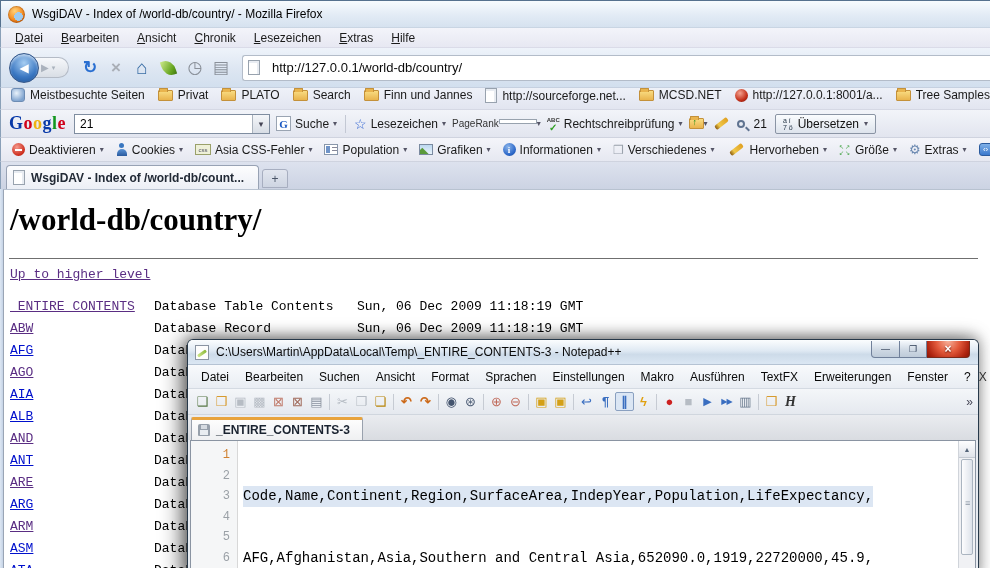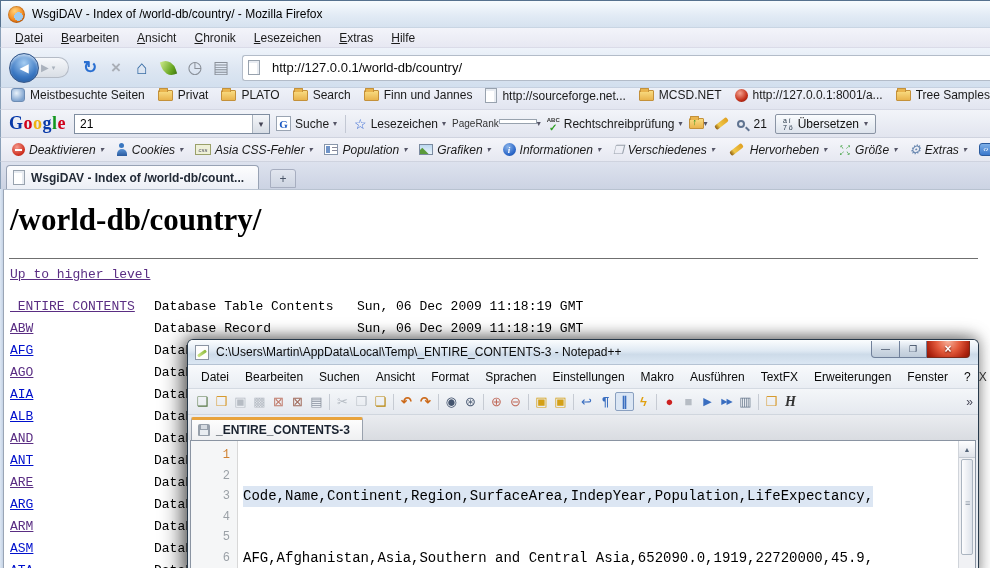--- a/index.html
+++ b/index.html
@@ -102,21 +102,21 @@
   .mag::after { content:""; position:absolute; left:6px; top:6px; width:5px; height:2px;
     background:#5f7390; transform:rotate(45deg); }
   .transbtn { display:flex; align-items:center; gap:5px; margin-left:4px; padding:2px 7px;
     border:1px solid #8a94a4; border-radius:2px; background:linear-gradient(#fafcfe,#dde3ec); }
   .transic { display:flex; flex-direction:column; font-size:7px; line-height:7px; color:#234; }
 
   .fx-wdbar { position:absolute; top:138px; left:0; right:0; height:24px;
     background:linear-gradient(#f4f5fa,#e6e8f1); border-left:1px solid #8aa0b8;
     border-bottom:1px solid #cfd3df; display:flex; align-items:center;
     padding-left:5px; font-size:12px; white-space:nowrap; overflow:hidden; }
-  .wd { display:flex; align-items:center; gap:4px; padding:0 6px; color:#1a1a1a;font-style:italic; }
+  .wd { display:flex; align-items:center; gap:4px; padding:0 6px; color:#1a1a1a; }
   .ic-disable { width:13px; height:13px; border-radius:50%; position:relative;
     background:radial-gradient(circle at 38% 32%, #f59a8e, #cc2a1a 70%, #8a1205); }
   .ic-disable::after { content:""; position:absolute; left:3px; top:5.5px; width:7px; height:2px; background:#fff; }
   .ic-person { width:12px; height:13px; position:relative; }
   .ic-person::before { content:""; position:absolute; left:3.5px; top:0; width:5px; height:5px;
     border-radius:50%; background:#3a77c0; }
   .ic-person::after { content:""; position:absolute; left:1px; top:6px; width:10px; height:7px;
     border-radius:5px 5px 0 0; background:linear-gradient(#5a93d6,#2a5a9e); }
   .ic-css { width:16px; height:11px; background:#eef0d8; border:1px solid #9aa06a;
     font-size:6px; color:#556; display:flex; align-items:center; justify-content:center; }
@@ -132,21 +132,21 @@
     font-weight:bold; font-size:9px; display:flex; align-items:center; justify-content:center;
     background:radial-gradient(circle at 38% 30%, #8ab4ea, #2a66c8 65%, #17418a); }
   .ic-cube { color:#9aa2ac; font-size:12px; }
   .ic-resize { display:grid; grid-template-columns:6px 6px; line-height:6px; font-size:6px; color:#2e9a2e; }
   .ic-gear { color:#6a88b0; font-size:13px; }
   .ic-src { width:14px; height:13px; border-radius:3px; background:linear-gradient(#7fb0e8,#3a78cc);
     border:1px solid #2a5a9e; color:#fff; font-size:8px; display:flex; align-items:center; justify-content:center; }
 
   .fx-tabbar { position:absolute; top:162px; left:0; right:0; height:27px;
     background:linear-gradient(#dde2ee,#ccd3e3); border-left:1px solid #8aa0b8;
-    display:flex; align-items:flex-end; padding-left:5px;gap:8px; }
+    display:flex; align-items:flex-end; padding-left:5px; }
   .fx-tab { width:253px; height:24px; background:linear-gradient(#fdfdfe,#ecEFf6);
     background:linear-gradient(#fdfdfe,#eceff6);
     border:1px solid #98a2b4; border-bottom:none; border-radius:4px 4px 0 0;
     display:flex; align-items:center; gap:6px; padding:0 6px; overflow:hidden; }
   .fx-tab-label { font-size:12px; font-weight:bold; color:#222a36; white-space:nowrap; }
   .fx-newtab { width:26px; height:19px; margin:0 0 1px 3px; background:linear-gradient(#e2e6ef,#ced5e2);
     border:1px solid #a7aec0; border-radius:3px 3px 0 0; color:#4a5568; font-size:12px;
     display:flex; align-items:center; justify-content:center; }
 
   .fx-frame-left { position:absolute; left:0; top:189px; bottom:0; width:3px;

